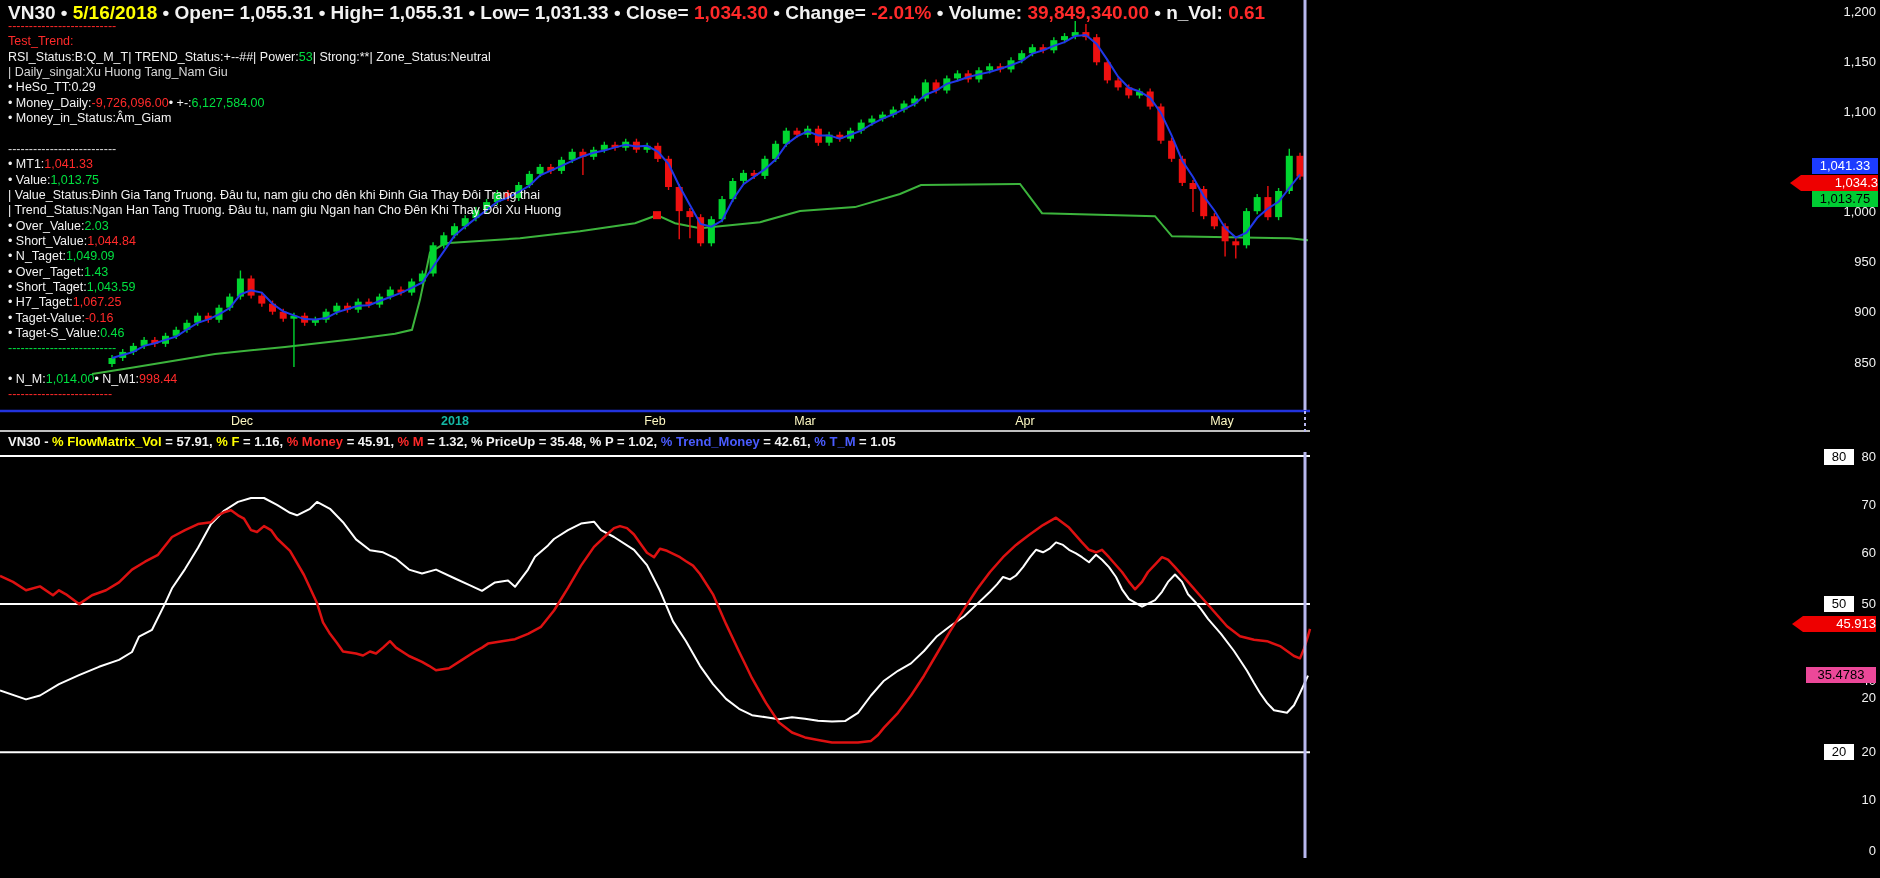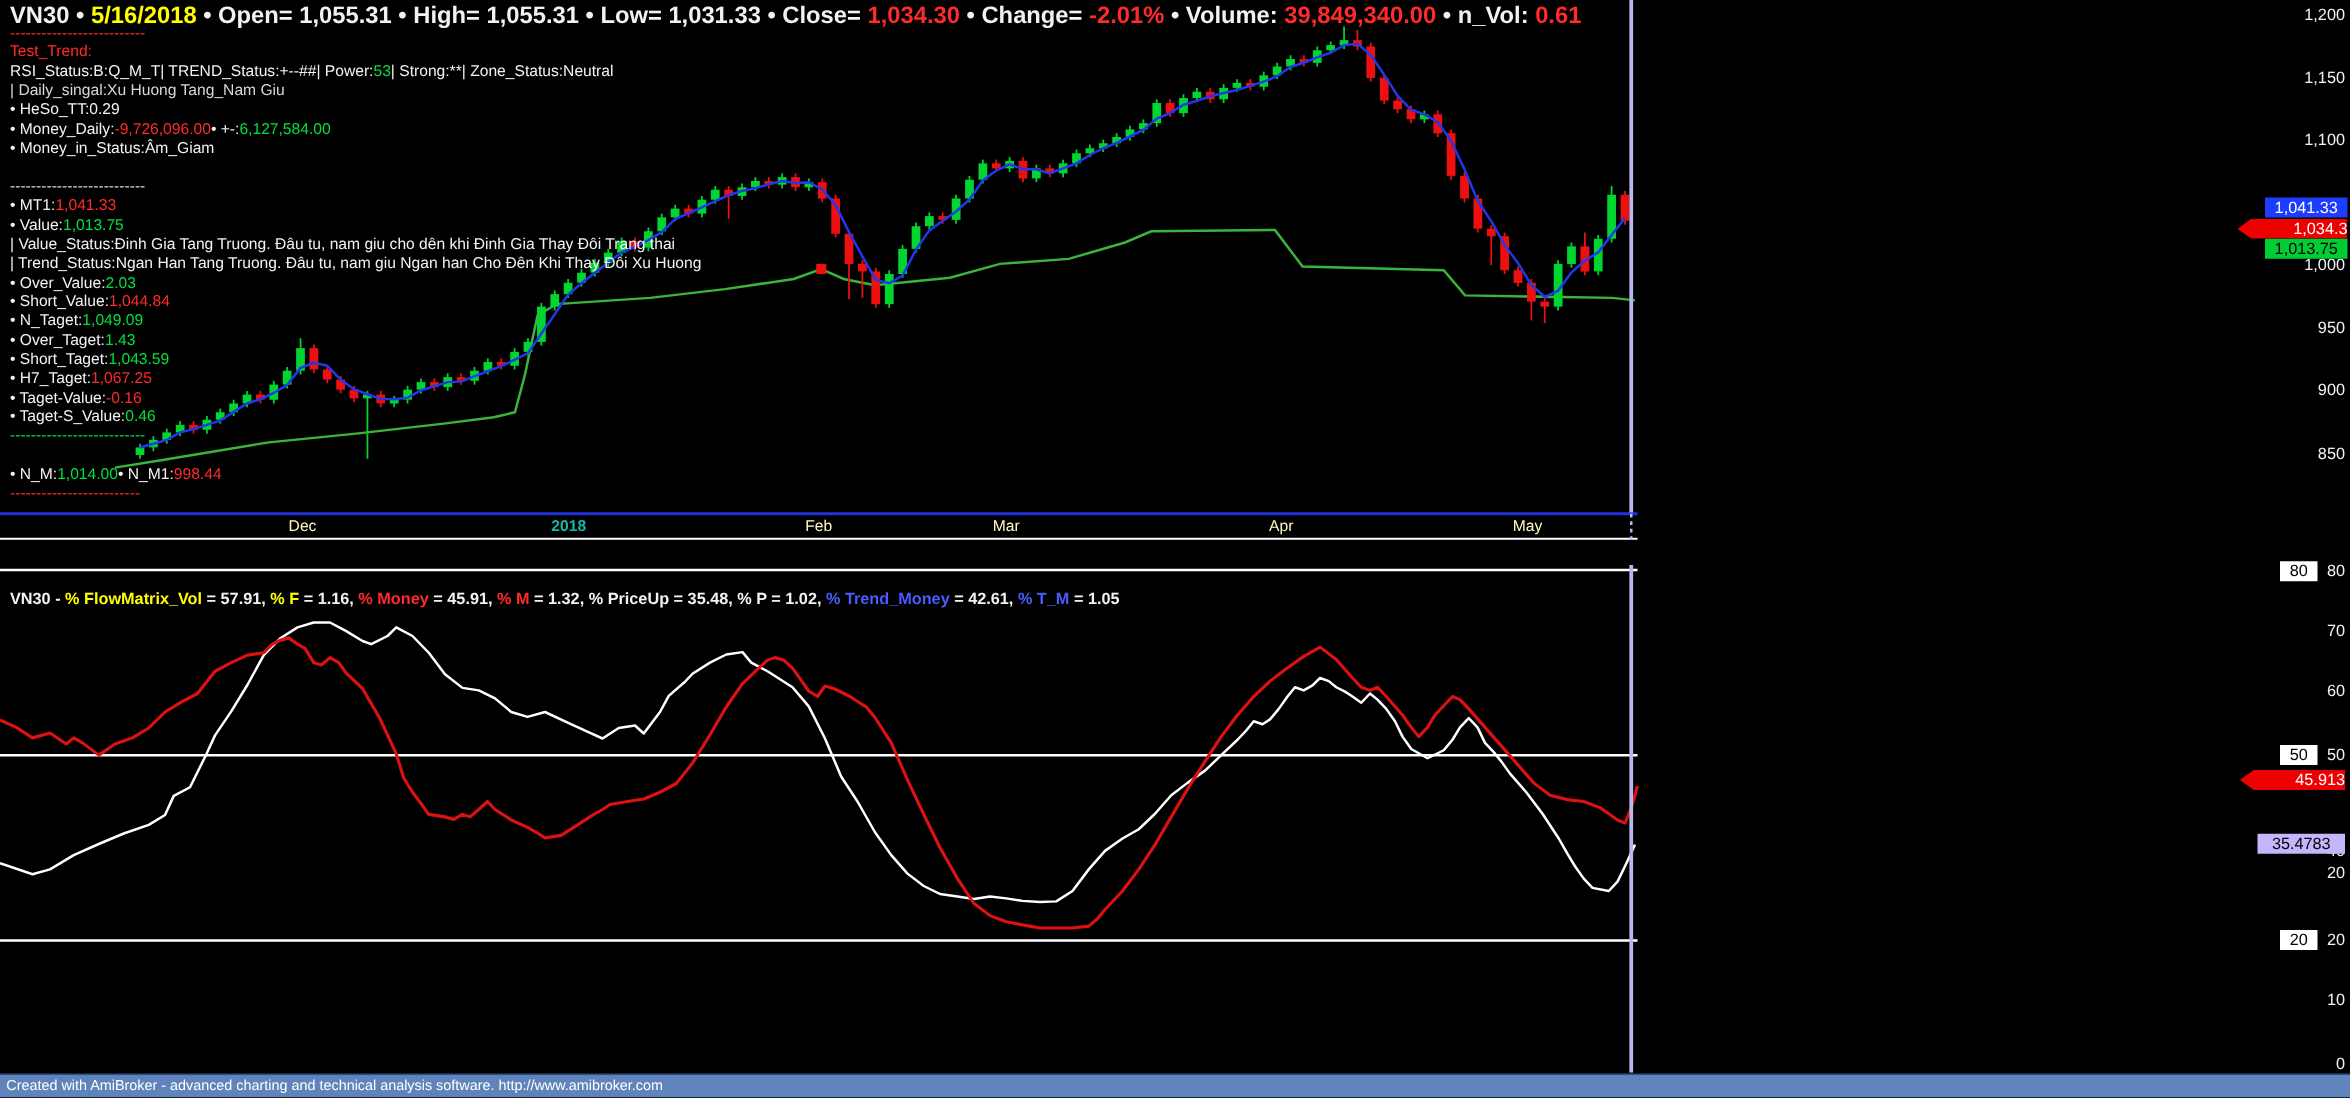--- a/index.html
+++ b/index.html
@@ -3,21 +3,21 @@
 <meta charset="utf-8">
 <style>
   html,body{margin:0;padding:0;background:#222;}
   .screen{position:relative;width:1880px;height:878px;background:#000;overflow:hidden;
           font-family:"Liberation Sans","DejaVu Sans",sans-serif;}
   svg{position:absolute;left:0;top:0;}
   .overlay{position:absolute;white-space:pre;}
   .title-line{left:8px;top:2px;font-size:19px;font-weight:bold;letter-spacing:0px;text-align:right;}
   .info-block{left:8px;top:19px;font-size:12.5px;}
   .info-line{position:absolute;left:0;white-space:pre;}
-  .flow-title{left:8px;top:434px;font-size:13px;font-weight:bold;margin-top:37px;}
+  .flow-title{left:8px;top:434px;font-size:13px;font-weight:bold;}
   .date-label{position:absolute;top:414px;width:60px;margin-left:-30px;text-align:center;
               color:#fef9c3;font-size:12.5px;}
   .date-label.bold{font-weight:bold;color:#14b8a6;}
   .tick{position:absolute;right:4px;width:70px;text-align:right;color:#f2f2f2;font-size:13px;}
   .tag{position:absolute;font-size:13px;text-align:center;line-height:16px;height:16px;}
   .tag-arrow{clip-path:polygon(0 50%,11px 0,100% 0,100% 100%,11px 100%);padding-left:8px;text-align:right;}
   .status-bar{position:absolute;left:0;top:859px;width:1880px;height:19px;background:#5f83bb;
               color:#ffffff;font-size:11.5px;line-height:19px;padding-left:5px;box-sizing:border-box;
               border-top:1px solid #2a4a80;}
 </style>
@@ -303,19 +303,18 @@
       <div class="tick" style="top: 673px;">40</div>
       <div class="tick" style="top: 690px;">20</div>
       <div class="tick" style="top: 744px;">20</div>
       <div class="tick" style="top: 792px;">10</div>
       <div class="tick" style="top: 843px;">0</div>
     </div>
   <div id="flow-tags">
       <div class="tag" style="top: 449px; right: 26px; width: 30px; background: rgb(255, 255, 255); color: rgb(0, 0, 0);">80</div>
       <div class="tag" style="top: 596px; right: 26px; width: 30px; background: rgb(255, 255, 255); color: rgb(0, 0, 0);">50</div>
       <div class="tag tag-arrow" style="top: 616px; right: 4px; width: 76px; background: rgb(238, 0, 0); color: rgb(255, 255, 255);">45.913</div>
-      <div class="tag" style="top: 667px; right: 4px; width: 70px; background: #c4b5fd; color: rgb(0, 0, 0);">35.4783</div>
+      <div class="tag" style="top: 667px; right: 4px; width: 70px; background: #ec4899; color: rgb(0, 0, 0);">35.4783</div>
       <div class="tag" style="top: 744px; right: 26px; width: 30px; background: rgb(255, 255, 255); color: rgb(0, 0, 0);">20</div>
     </div>
 
-  <div class="status-bar">Created with AmiBroker - advanced charting and technical analysis software. http://www.amibroker.com</div>
 
 </div>
 
 </body></html>

